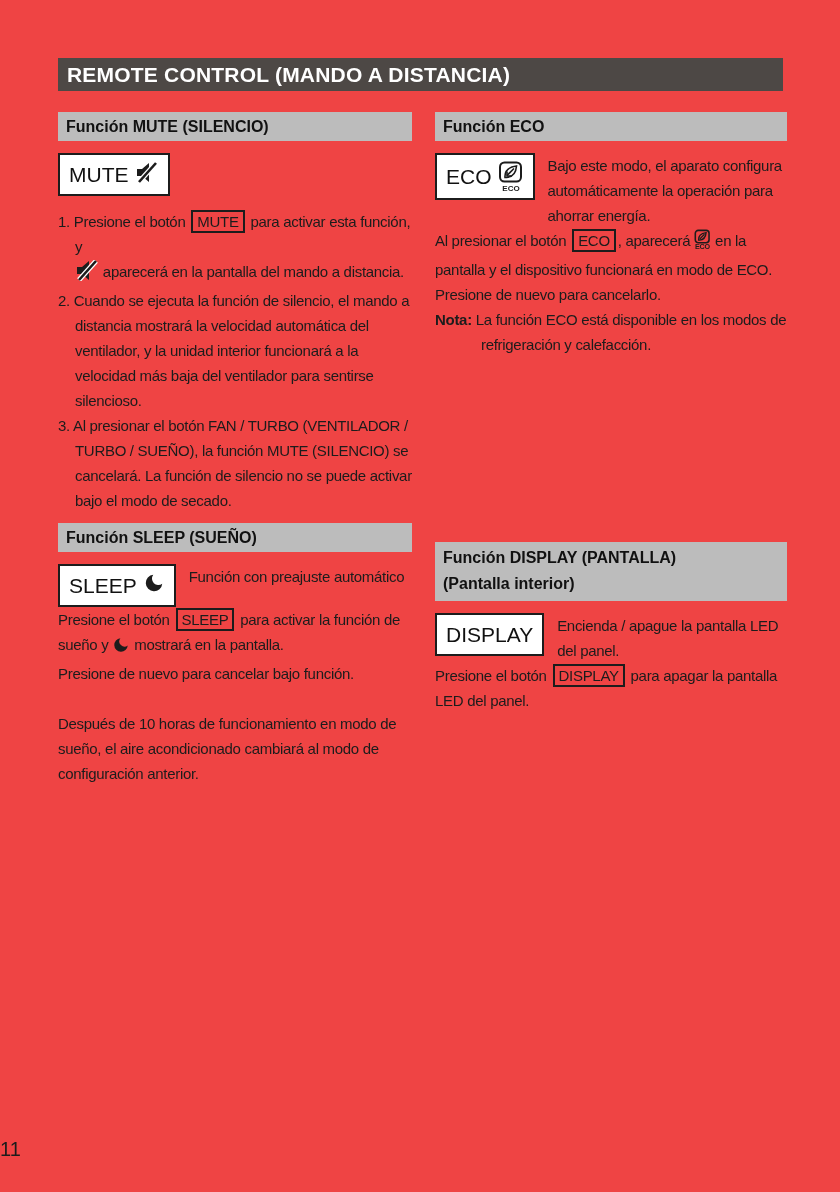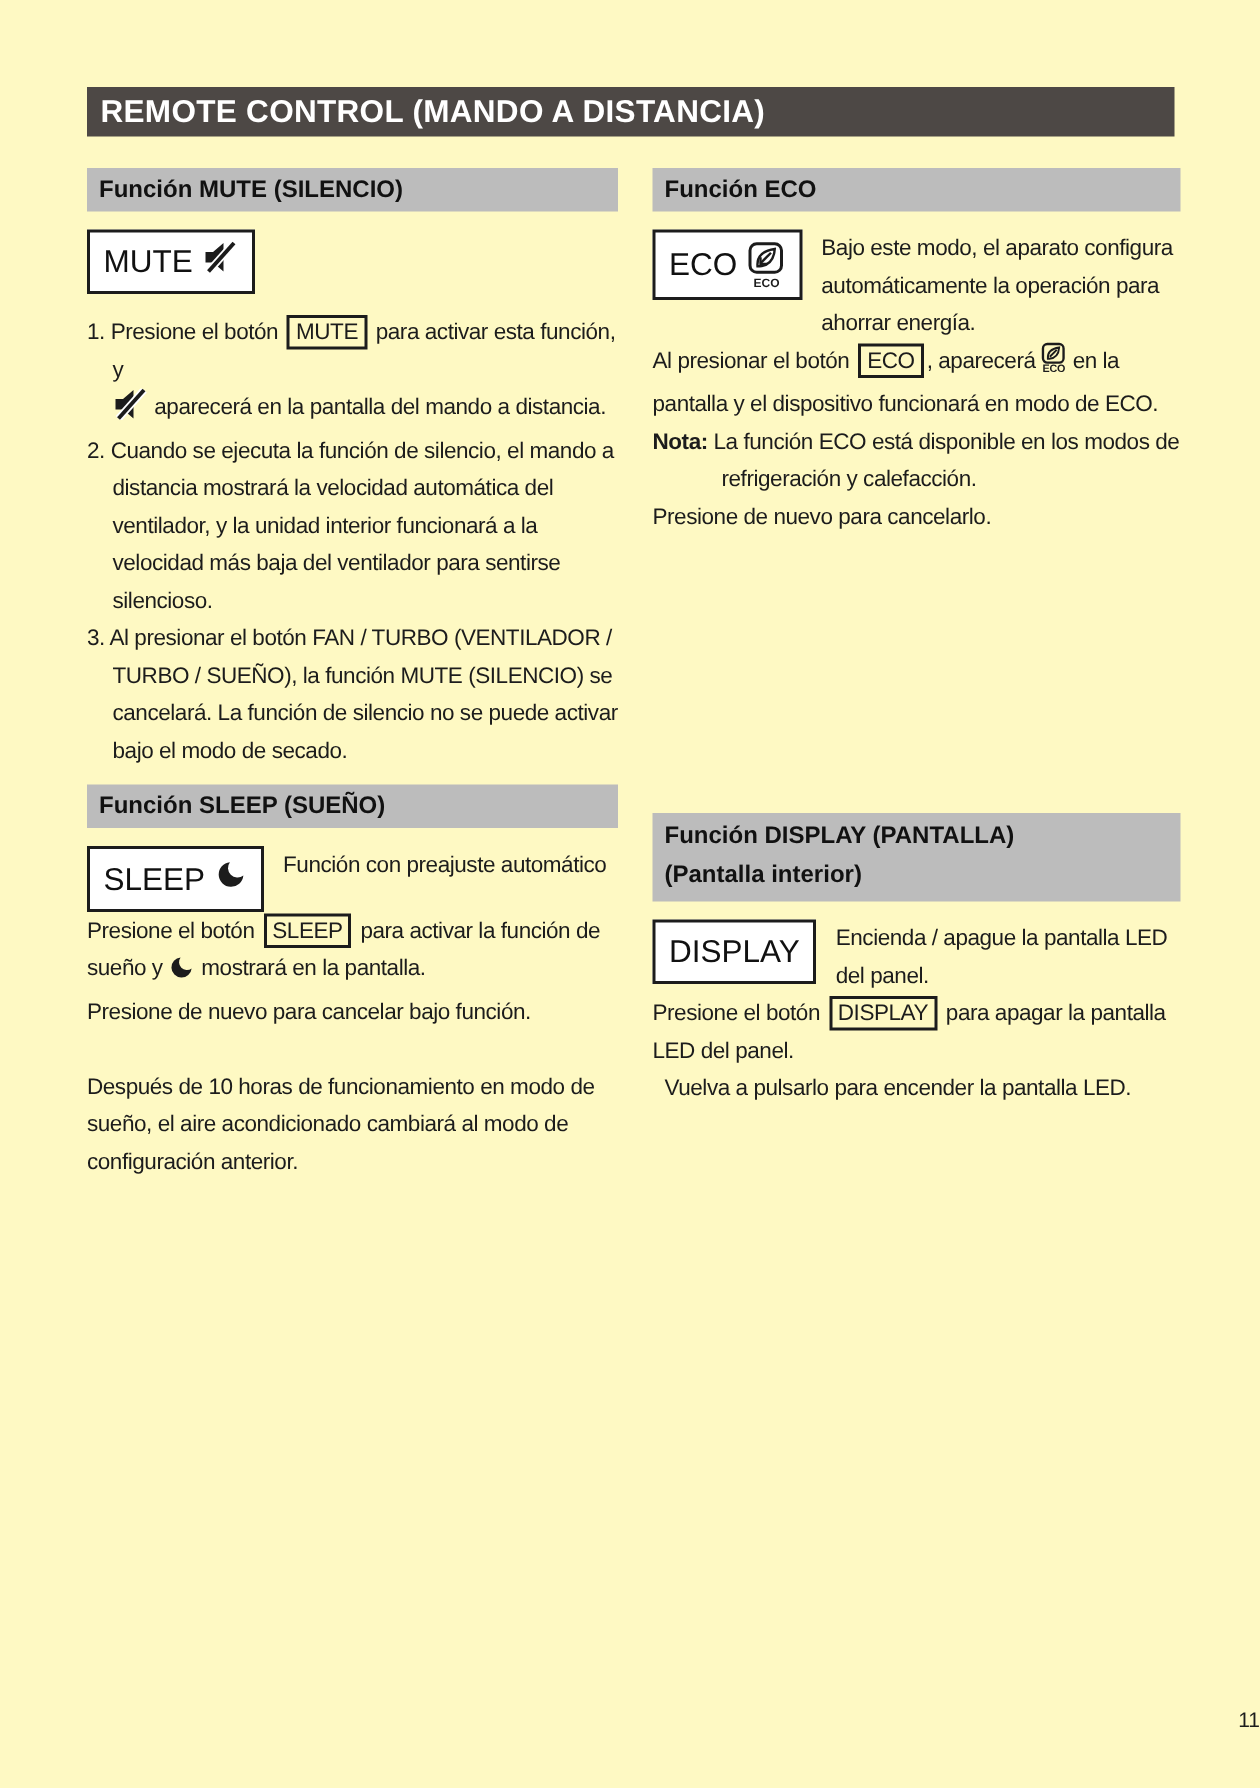--- a/index.html
+++ b/index.html
@@ -1,21 +1,21 @@
 <!DOCTYPE html>
 <html><head>
 <meta charset="utf-8">
 <style>
   * { margin: 0; padding: 0; box-sizing: border-box; }
   html, body { background: #ffffff; }
   .page {
     position: relative;
     width: 840px;
     height: 1192px;
-    background: #fef9c3;
+    background: #ef4444;
     font-family: "Liberation Sans", sans-serif;
     color: #1c1c1c;
     overflow: hidden;
   }
   .title-bar {
     position: absolute;
     left: 58px; top: 58px;
     width: 725px; height: 33px;
     background: #4d4845;
     color: #ffffff;
@@ -69,22 +69,22 @@
   }
   .icon-inline { display: inline-block; vertical-align: -4px; text-indent: 0; }
   .nota { padding-left: 46px; text-indent: -46px; }
   .nota b { letter-spacing: -0.3px; }
   .indent-sm { padding-left: 8px; }
   .gap { height: 25px; }
   .page-number {
     position: absolute;
     left: 0; top: 1138px;
     width: 100%;
-    text-align: right;
-    font-size: 14px;
+    text-align: left;
+    font-size: 20px;
     color: #1c1c1c;
   }
 </style>
 </head>
 <body>
 
 <div class="page">
 
   <div class="title-bar">REMOTE CONTROL (MANDO A DISTANCIA)</div>
 
@@ -142,24 +142,24 @@
     </div>
 
     <div class="para mt-list">
       <span>Al presionar el botón </span><span class="kbd">ECO</span><span>, aparecerá </span><span class="icon-inline"><svg width="17" height="21" viewBox="0 0 26 31">
             <rect x="2" y="1.5" width="21" height="19" rx="4.5" fill="none" stroke="#1c1c1c" stroke-width="2.4"></rect>
             <path d="M7 16.5 C6.5 9.5 11 6 18.5 5 C18 12 14.5 16 8.5 16.5 z" fill="none" stroke="#1c1c1c" stroke-width="2"></path>
             <line x1="16" y1="7.5" x2="9" y2="14.5" stroke="#1c1c1c" stroke-width="2"></line>
             <text x="13" y="30.5" font-size="11" font-weight="bold" text-anchor="middle" fill="#1c1c1c" font-family="Liberation Sans, sans-serif">ECO</text>
           </svg></span><span> en la pantalla y el dispositivo funcionará en modo de ECO.</span>
     </div>
+    <div class="para">Presione de nuevo para cancelarlo.</div>
     <div class="para nota">
       <b>Nota:</b><span> La función ECO está disponible en los modos de refrigeración y calefacción.</span>
     </div>
-    <div class="para">Presione de nuevo para cancelarlo.</div>
   </div>
 
   <div class="section sec-sleep">
     <div class="sec-bar">Función SLEEP (SUEÑO)</div>
 
     <div class="btn-row">
       <span class="btn-box">
         <span>SLEEP</span>
         <span class="ic">
   <svg width="22" height="22" viewBox="0 0 24 24">
@@ -191,17 +191,16 @@
     <div class="btn-row">
       <span class="btn-box">
         <span>DISPLAY</span>
       </span>
       <span class="side-text">Encienda / apague la pantalla LED del panel.</span>
     </div>
 
     <div class="para mt-list">
       <span>Presione el botón </span><span class="kbd">DISPLAY</span><span> para apagar la pantalla LED del panel.</span>
     </div>
-    <div class="para indent-sm">Vuelva a pulsarlo para encender la pantalla LED.</div>
   </div>
 
   <div class="page-number">11</div>
 </div>
 
 </body></html>

